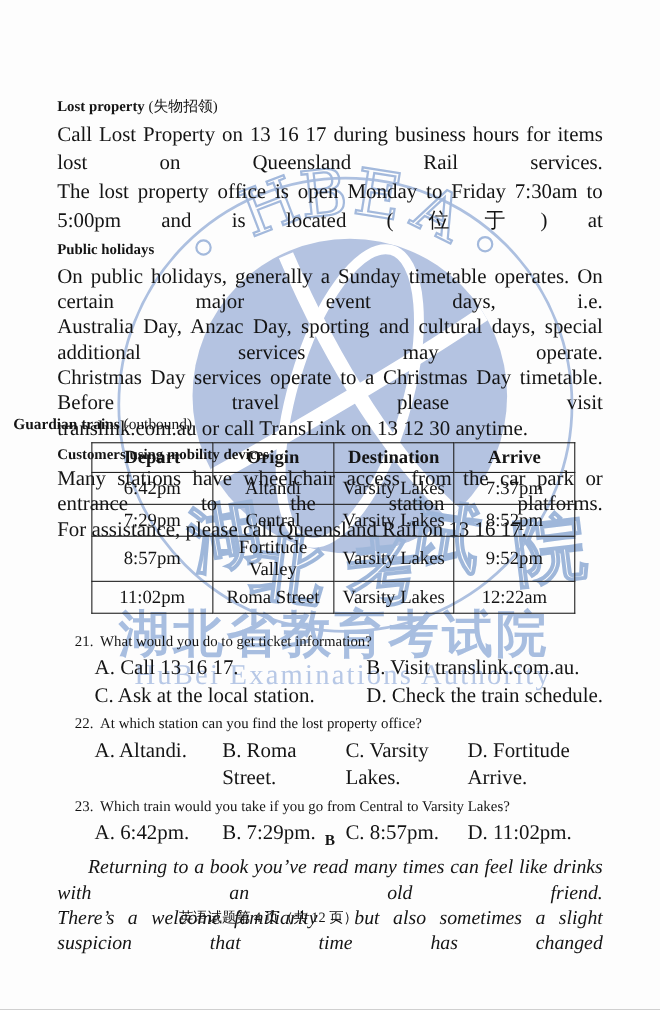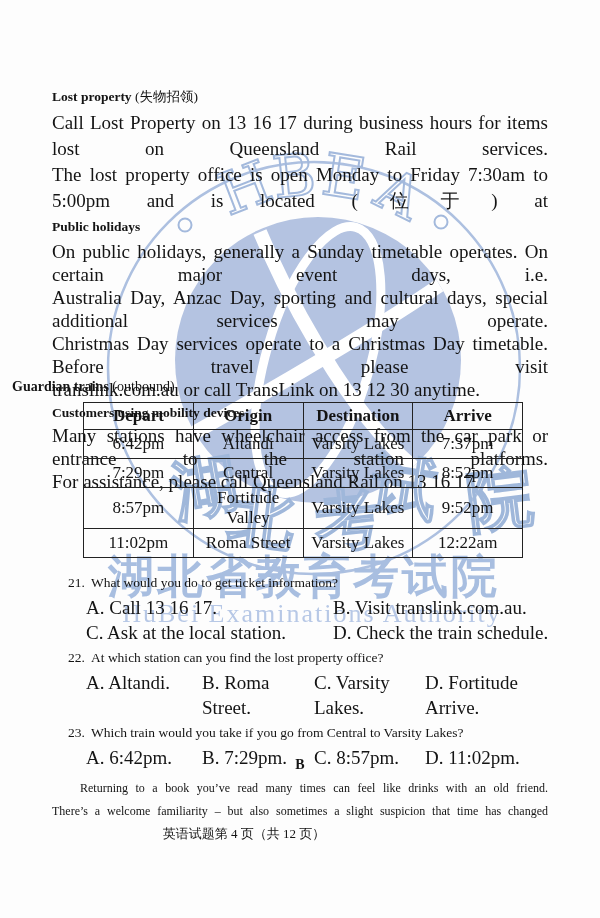--- a/index.html
+++ b/index.html
@@ -30,21 +30,21 @@
   .ttable th { font-weight:bold; height:26px; }
   .ttable td { height:28px; }
   .questions { position:absolute; z-index:2; top:570px; left:68px; width:496px; }
   .qline { font-size:13.5px; line-height:25px; }
   .qnum { display:inline-block; width:23px; }
   .opts { display:grid; padding-left:18px; font-size:19px; line-height:25px; }
   .opts2col { grid-template-columns:247px 1fr; }
   .opts4col { grid-template-columns:116px 112px 111px 1fr; }
   .section-b { position:absolute; z-index:2; top:753px; left:52px; width:496px; }
   .b-label { text-align:center; font-weight:bold; font-size:14px; line-height:24px; }
-  .b-line { font-size:12px; line-height:23px; text-align:justify; }
+  .b-line { font-size:18px; line-height:23px; text-align:justify;font-style:italic; }
   .b-indent { text-indent:28px; }
   .footer { position:absolute; z-index:2; top:824px; left:0; width:488px;
             text-align:center; font-size:13px; line-height:20px; }
 </style>
 </head>
 <body>
 
 <div class="page">
 
   <svg class="wm" viewBox="0 0 600 918" width="600" height="918">

